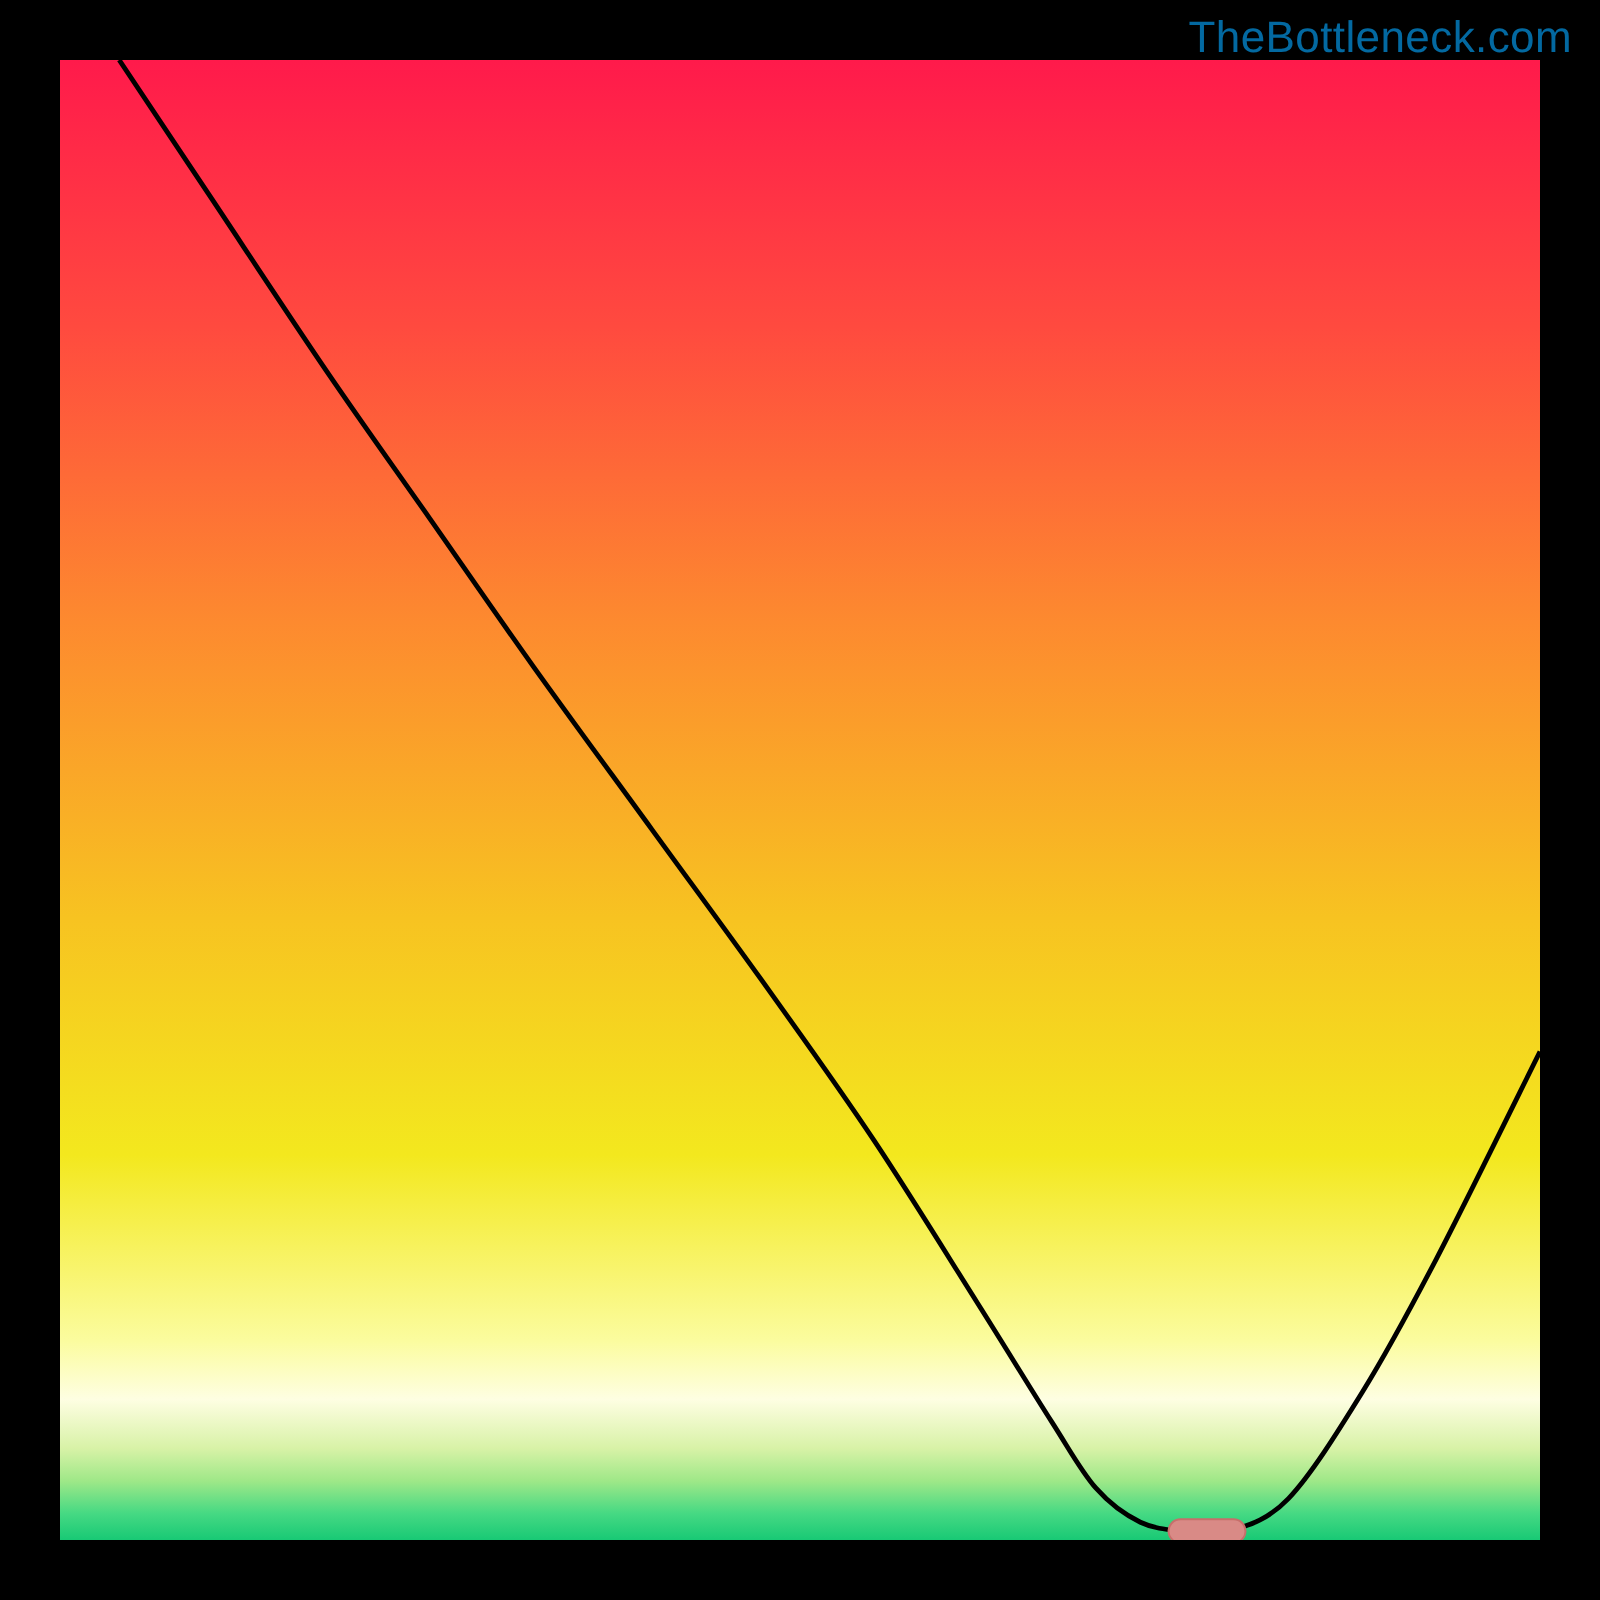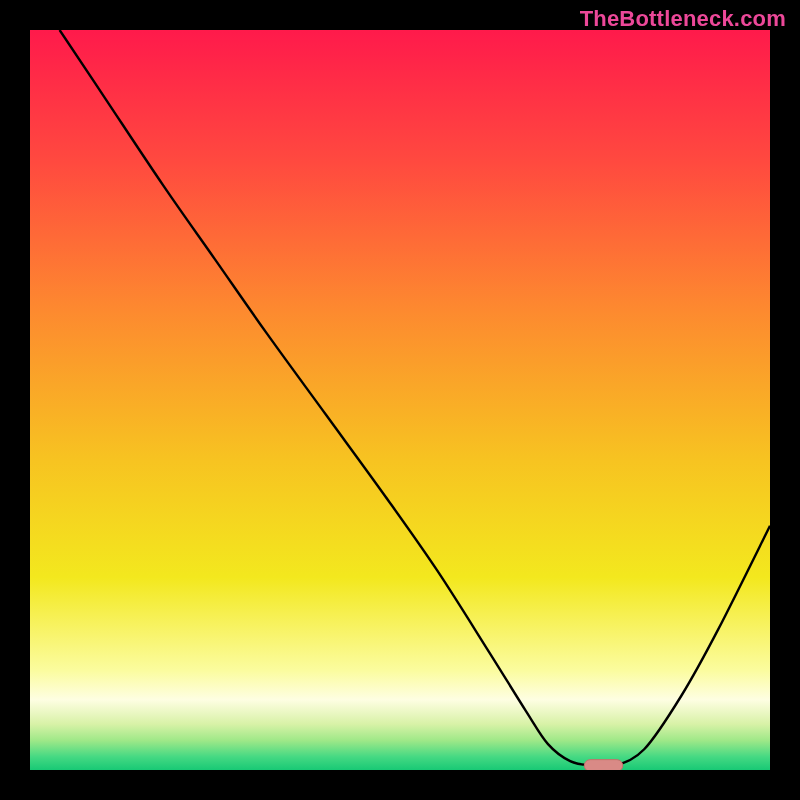--- a/index.html
+++ b/index.html
@@ -14,23 +14,23 @@
   .outer {
     width: 800px;
     height: 800px;
     background: #000;
     position: relative;
   }
   .watermark {
     position: absolute;
     top: 6px;
     right: 14px;
-    color: #ec4899;
+    color: #0369a1;
     font-size: 22px;
-    font-weight: 700;
+    font-weight: 400;
     letter-spacing: 0.2px;
     z-index: 5;
   }
   .plot {
     position: absolute;
     left: 30px;
     top: 30px;
     width: 740px;
     height: 740px;
     overflow: hidden;

